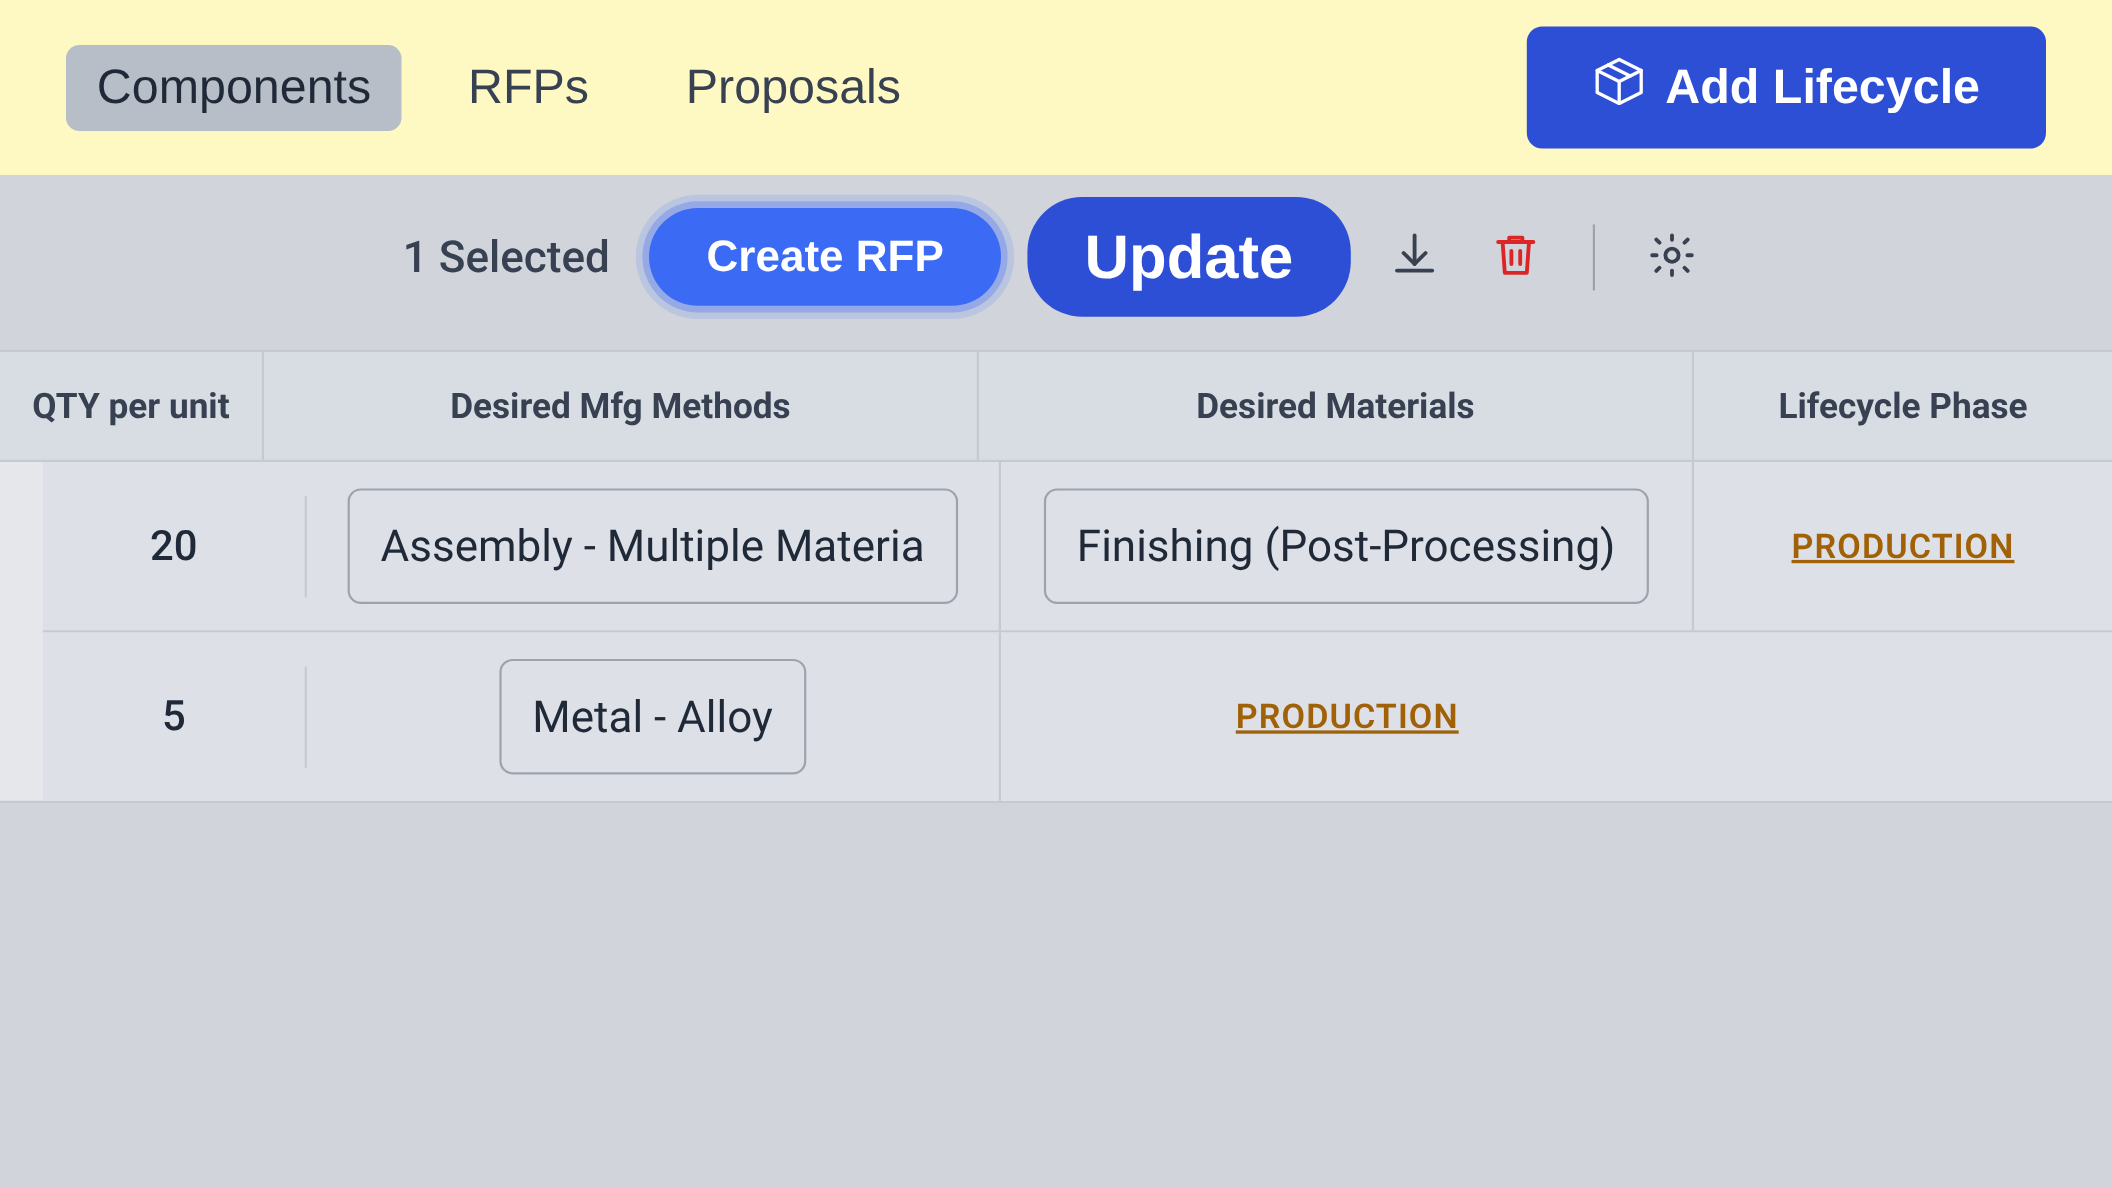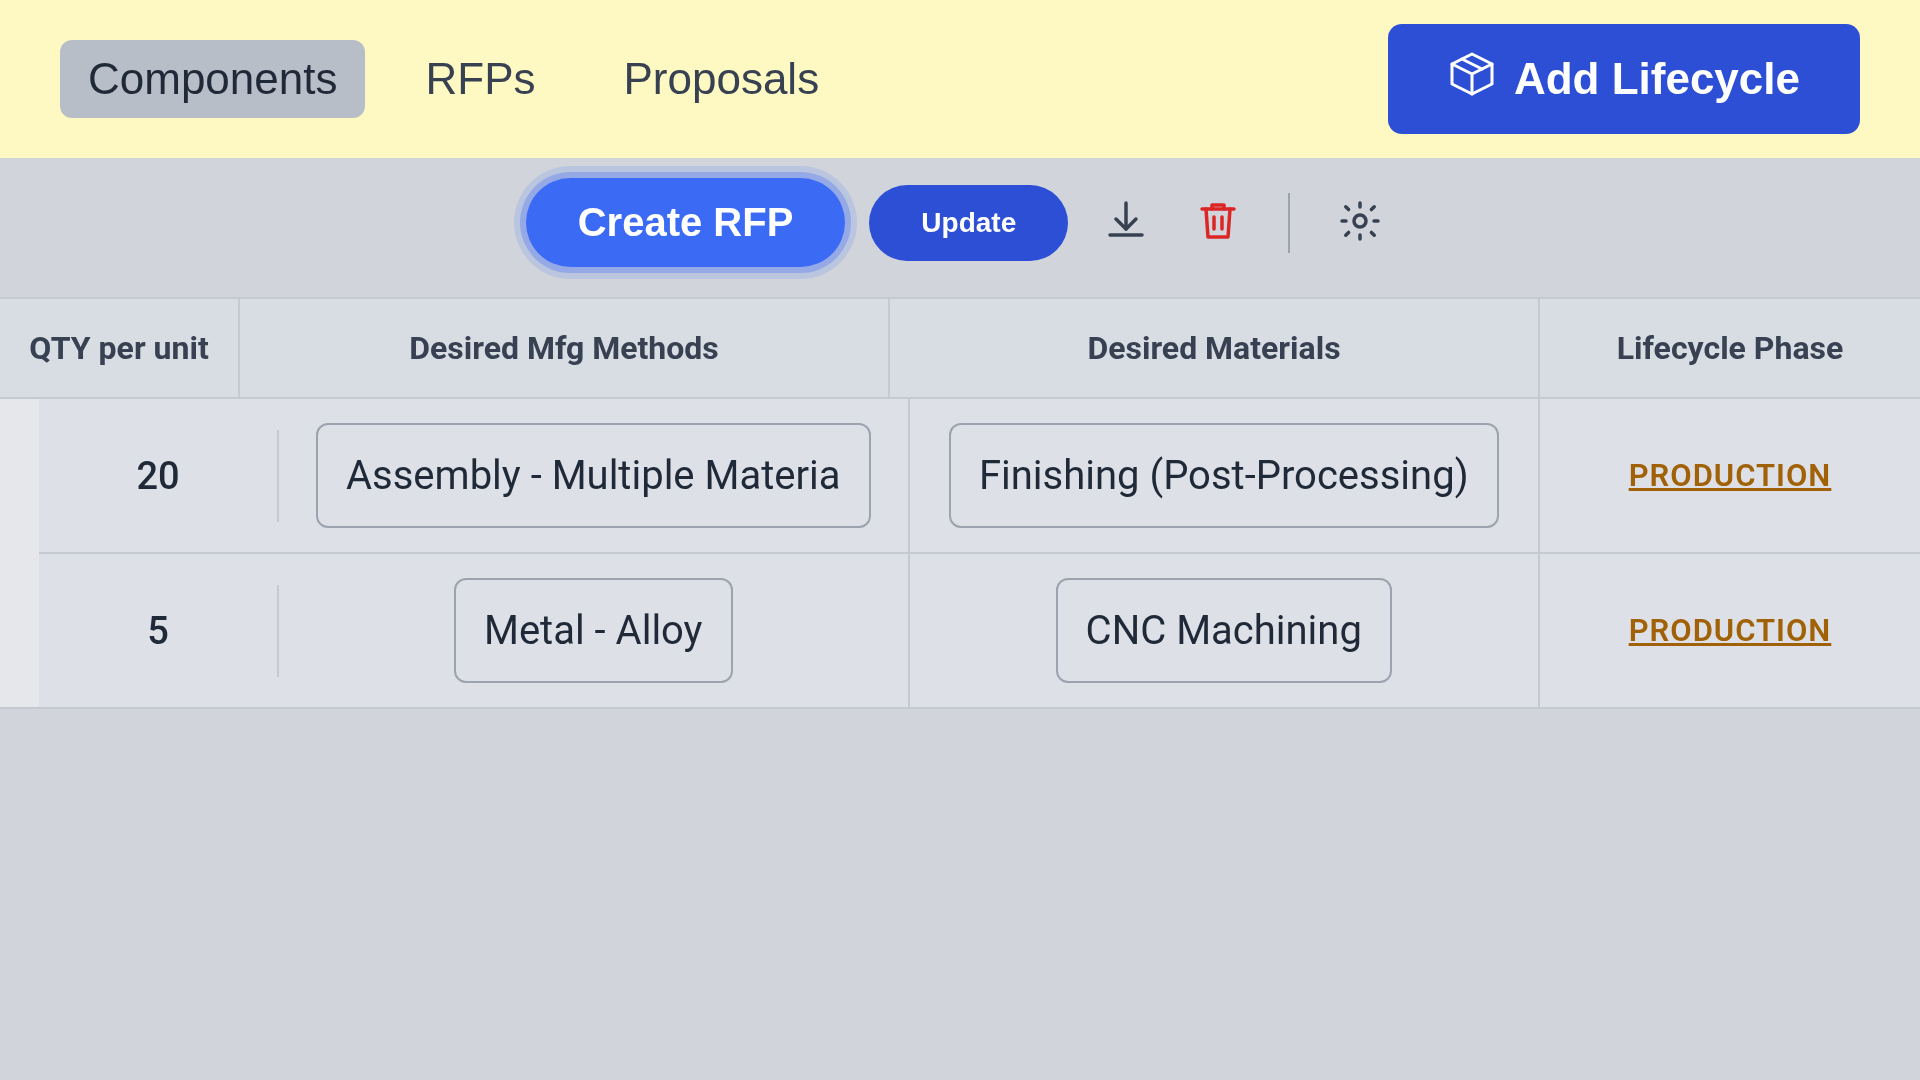--- a/index.html
+++ b/index.html
@@ -92,21 +92,21 @@
       cursor: pointer;
       box-shadow: 0 0 0 6px rgba(59, 106, 245, 0.3), 0 0 0 12px rgba(59, 106, 245, 0.15);
     }
 
     .update-btn {
       background-color: #2d4fd6;
       color: white;
       border: none;
       border-radius: 50px;
       padding: 22px 52px;
-      font-size: 28px;
+      font-size: 56px;
       font-weight: 600;
       cursor: pointer;
     }
 
     .icon-btn {
       background: transparent;
       border: none;
       cursor: pointer;
       padding: 12px;
       display: flex;
@@ -224,20 +224,21 @@
         <path d="M4 14L24 24L44 14"></path>
         <path d="M24 44V24"></path>
         <path d="M14 9L34 19"></path>
       </svg>
     </span>
     <span>Add Lifecycle</span>
   </button>
 </div>
 
 <div class="action-bar">
+  <span class="selected-label">1 Selected</span>
   <button class="create-rfp-btn">Create RFP</button>
   <button class="update-btn">Update</button>
   <button class="icon-btn">
     <span>
       <svg viewBox="0 0 44 44" fill="none" stroke="#374151" stroke-width="3.5" stroke-linecap="round" stroke-linejoin="round">
         <path d="M22 4V30"></path>
         <path d="M12 20L22 30L32 20"></path>
         <path d="M6 36H38"></path>
       </svg>
     </span>
@@ -284,19 +285,16 @@
       <span class="lifecycle-text">PRODUCTION</span>
     </div>
   </div>
 
   <div class="table-row">
     <div class="td td-qty">5</div>
     <div class="td">
       <span class="tag-pill">Metal - Alloy</span>
     </div>
     <div class="td">
-      <span class="tag-pill">CNC Machining</span>
-    </div>
-    <div class="td">
       <span class="lifecycle-text">PRODUCTION</span>
     </div>
   </div>
 </div>
 
 </body></html>

